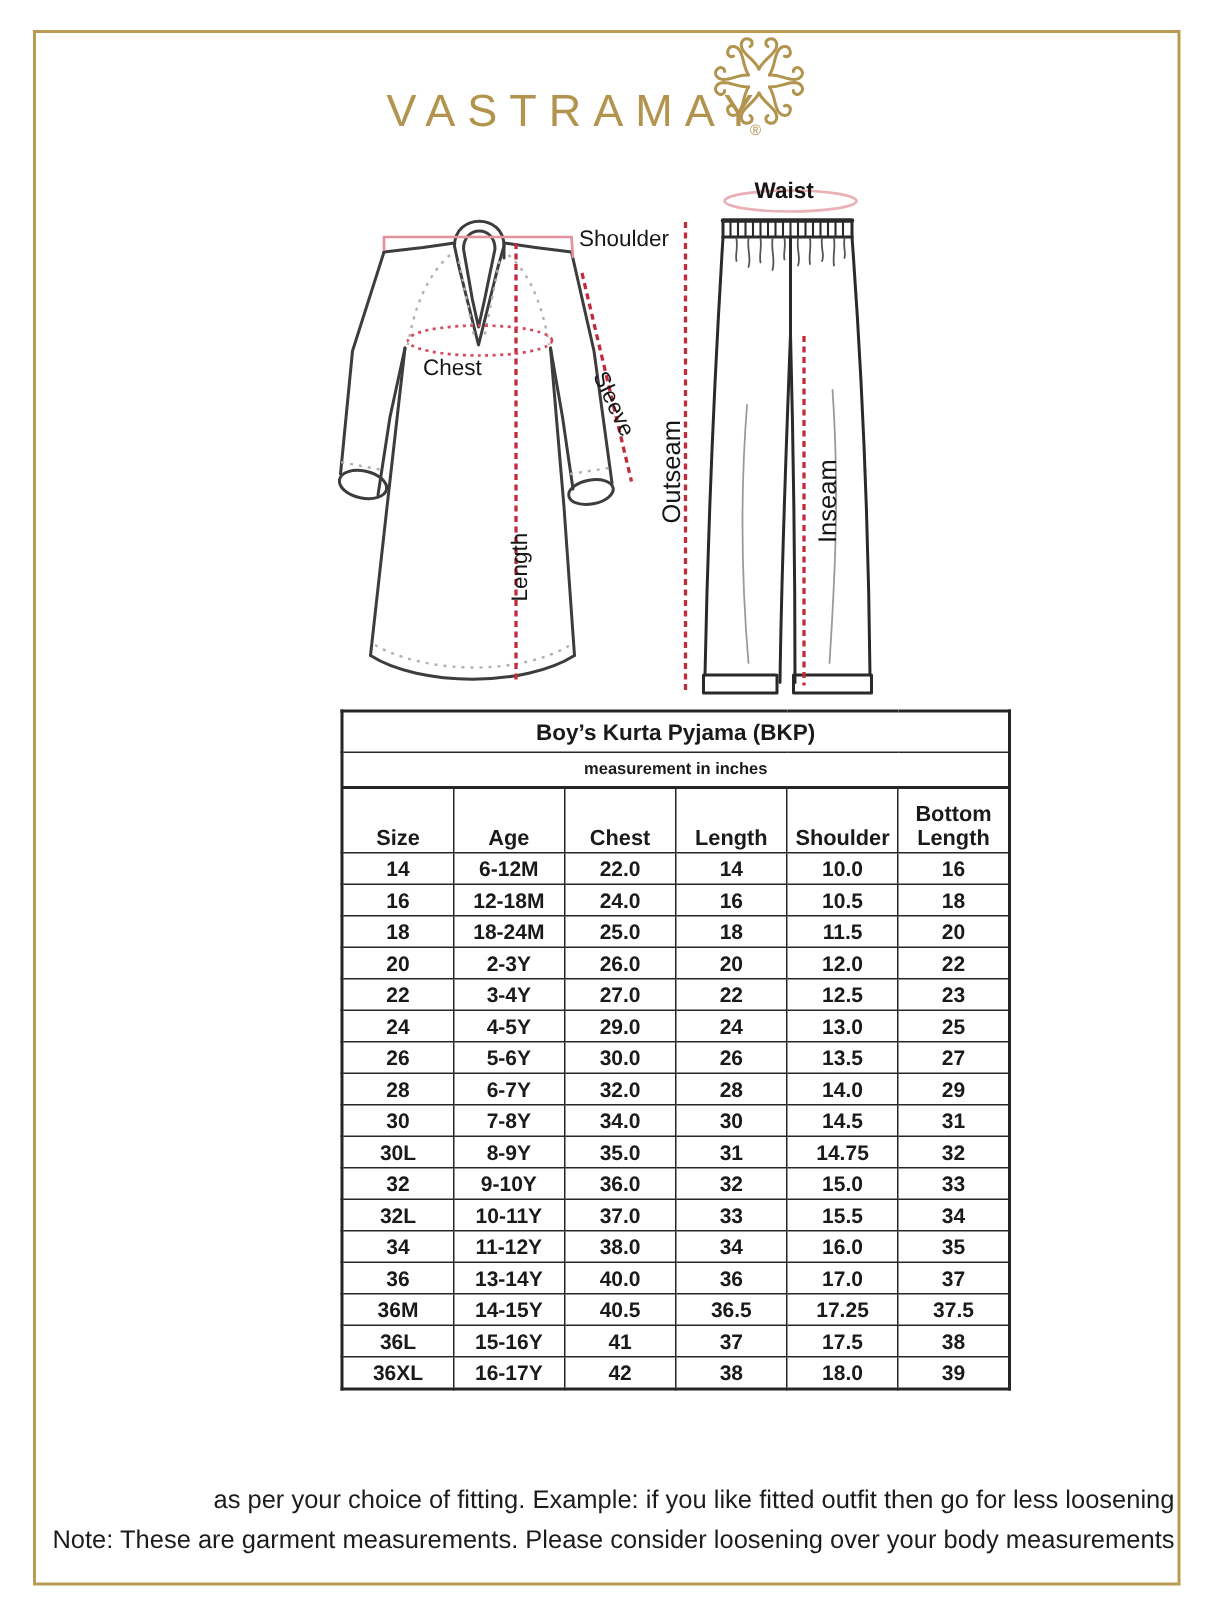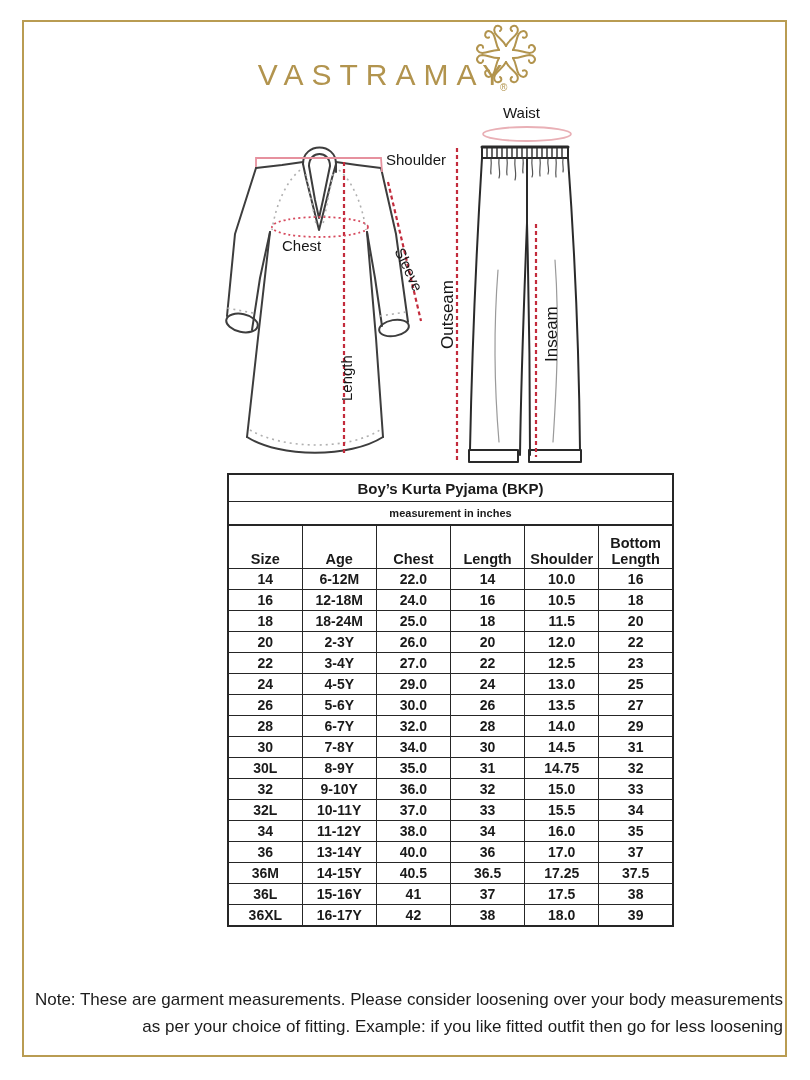--- a/index.html
+++ b/index.html
@@ -13,21 +13,21 @@
          font-size:30px;font-weight:400;letter-spacing:8px;color:#b2944e;white-space:nowrap;}
   #brand-reg{position:absolute;left:500px;top:82px;font-size:10px;color:#b2944e;}
   #ornament{position:absolute;left:474px;top:22px;}
   
   .dlabel{position:absolute;font-size:15px;color:#161616;white-space:nowrap;}
   .dlabel.rot{transform-origin:0 0;transform:rotate(-90deg);}
   #lbl-shoulder{left:386px;top:151px;}
   #lbl-chest{left:282px;top:237px;}
   #lbl-sleeve{left:407px;top:245px;transform-origin:0 0;transform:rotate(65deg);}
   #lbl-length{left:338px;top:401px;}
-  #lbl-waist{left:503px;top:104px;}
+  #lbl-waist{left:503px;top:119px;font-weight:bold;}
   #lbl-outseam{left:438px;top:349px;font-size:17px;}
   #lbl-inseam{left:542px;top:362px;font-size:17px;}
   svg{position:absolute;}
   
   #size-table{position:absolute;left:183px;top:473px;width:447px;
               border-collapse:collapse;table-layout:fixed;
               border:2px solid #262626;margin-left:44px;}
   #size-table th,#size-table td{border:1.5px solid #262626;text-align:center;
               padding:0;overflow:hidden;}
   #size-table .title-cell{height:26px;font-size:15px;font-weight:700;border-bottom:1px solid #262626;}
@@ -322,17 +322,17 @@
           <td>16-17Y</td>
           <td>42</td>
           <td>38</td>
           <td>18.0</td>
           <td>39</td>
         </tr>
       </tbody>
   </table>
 
   <div id="note">
+    <div>as per your choice of fitting. Example: if you like fitted outfit then go for less loosening</div>
     <div>Note: These are garment measurements. Please consider loosening over your body measurements</div>
-    <div>as per your choice of fitting. Example: if you like fitted outfit then go for less loosening</div>
   </div>
 
 </div>
 
 </body></html>

